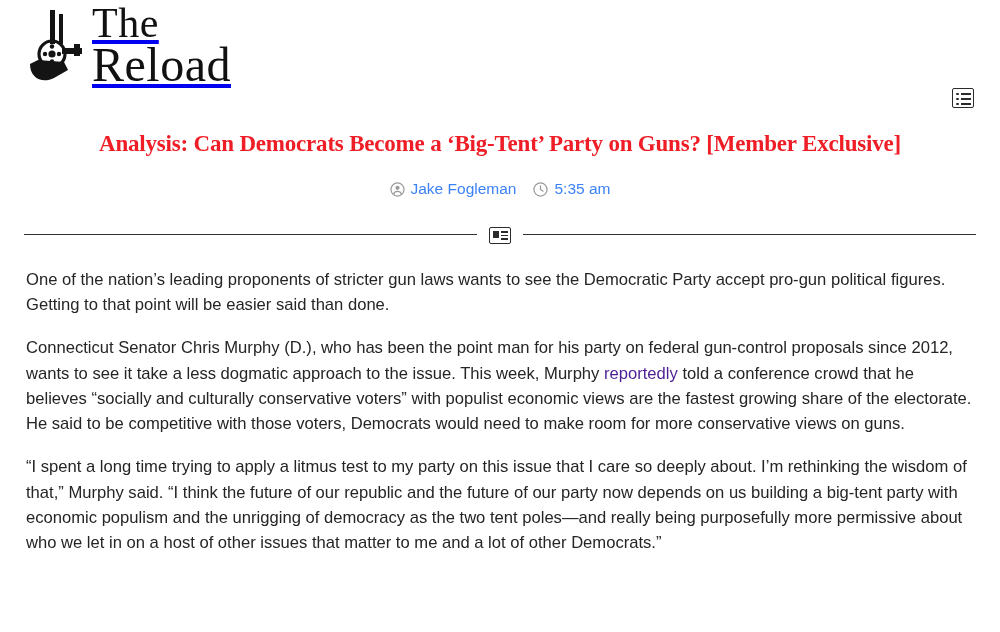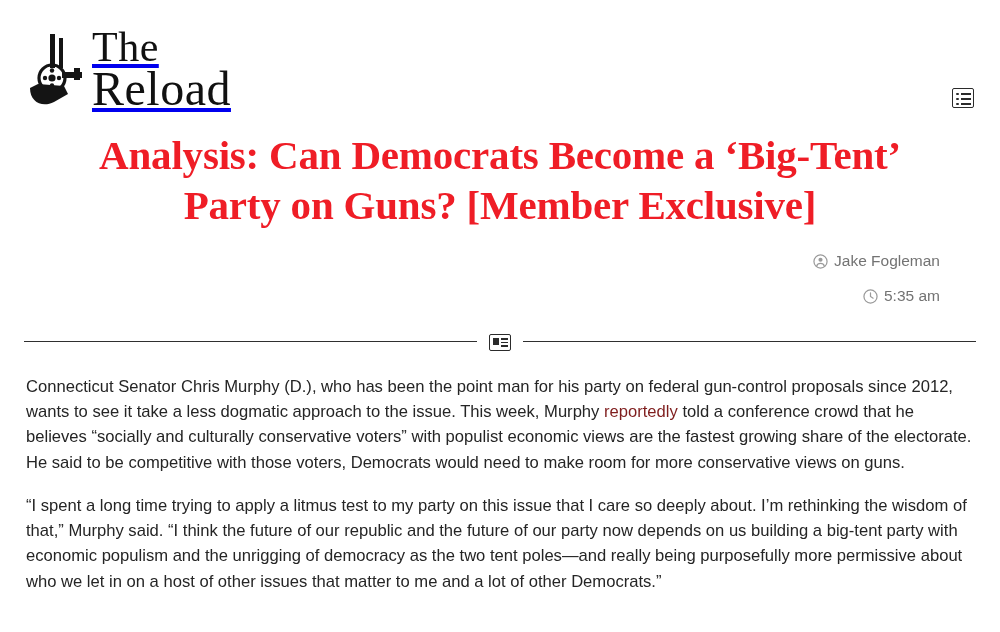--- a/index.html
+++ b/index.html
@@ -19,21 +19,21 @@
   .page {
     position: relative;
     width: 1000px;
     height: 632px;
     background: #fff;
   }
 
   
   .site-header {
     position: relative;
-    padding: 26px 28px 0 28px;
+    padding: 2px 28px 0 28px;
     height: 124px;
   }
   .logo {
     display: flex;
     align-items: flex-start;
     gap: 6px;
     width: 300px;
   }
   .logo-mark {
     width: 58px;
@@ -90,37 +90,36 @@
   .menu-button i.d3 { top: 13.6px; }
 
   
   .article-head {
     padding: 6px 60px 0 60px;
     text-align: center;
   }
   .article-title {
     font-family: "Liberation Serif", serif;
     font-weight: bold;
-    font-size: 41px;
+    font-size: 23px;
     line-height: 1.22;
     color: #ef1d26;
     margin: 0 auto;
     max-width: 900px;
     letter-spacing: -0.2px;
   }
 
   .byline {
     margin-top: 22px;
     display: flex;
     justify-content: center;
-    align-items: flex-end;
+    align-items: flex-start;
     gap: 17px;
-    color: #737373;
+    color: #3b82f6;
     font-size: 15.5px;
-    flex-direction: column;
   }
   .byline-item {
     display: inline-flex;
     align-items: center;
     gap: 6px;
     white-space: nowrap;
   }
   .byline-item .gi { display: inline-flex; align-items: center; }
 
   svg.ico { display: block; }
@@ -173,21 +172,21 @@
     max-width: 1000px;
   }
   .article-body p {
     margin: 0 0 18px 0;
     font-size: 16.6px;
     line-height: 1.52;
     color: #252525;
     font-family: "Liberation Sans", sans-serif;
   }
   .article-body a {
-    color: #7f1d1d;
+    color: #4c1d95;
     text-decoration: none;
   }
 </style>
 </head>
 <body>
 
 <div class="page">
 
   <header class="site-header">
     <a class="logo" href="#">
@@ -256,17 +255,18 @@
       <div class="badge-box">
         <i class="bl"></i>
           <i class="r1"></i>
           <i class="r2"></i>
           <i class="r3"></i>
       </div>
     </div>
   </div>
 
   <article class="article-body">
+    <p>One of the nation’s leading proponents of stricter gun laws wants to see the Democratic Party accept pro-gun political figures. Getting to that point will be easier said than done.</p>
     <p>Connecticut Senator Chris Murphy (D.), who has been the point man for his party on federal gun-control proposals since 2012, wants to see it take a less dogmatic approach to the issue. This week, Murphy <a href="#">reportedly</a> told a conference crowd that he believes “socially and culturally conservative voters” with populist economic views are the fastest growing share of the electorate. He said to be competitive with those voters, Democrats would need to make room for more conservative views on guns.</p>
     <p>“I spent a long time trying to apply a litmus test to my party on this issue that I care so deeply about. I’m rethinking the wisdom of that,” Murphy said. “I think the future of our republic and the future of our party now depends on us building a big-tent party with economic populism and the unrigging of democracy as the two tent poles—and really being purposefully more permissive about who we let in on a host of other issues that matter to me and a lot of other Democrats.”</p>
   </article>
 
 </div>
 
 </body></html>

